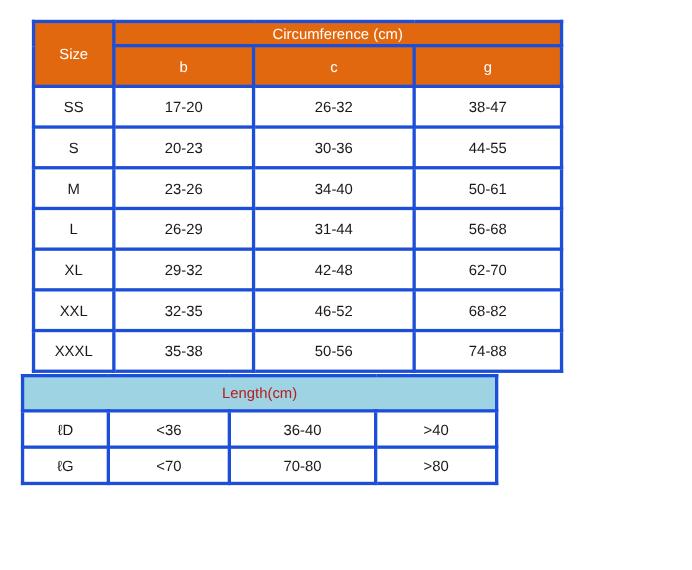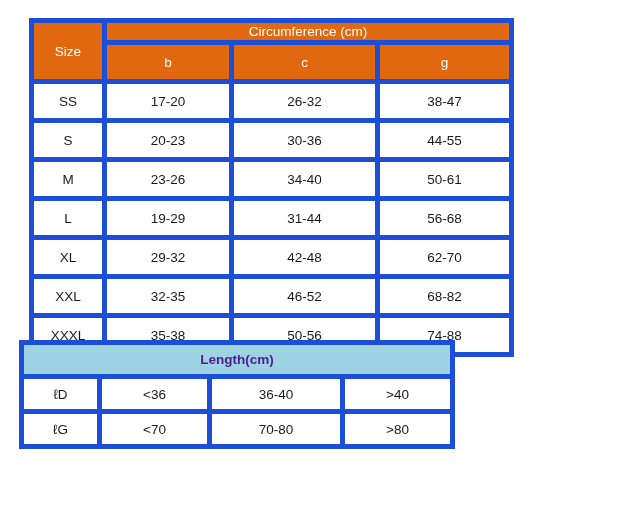--- a/index.html
+++ b/index.html
@@ -25,21 +25,21 @@
   .circ-wrap {
     position: absolute;
     left: 29px;
     top: 18px;
   }
   table.grid {
     border-collapse: collapse;
     table-layout: fixed;
   }
   table.grid td {
-    border: 5px solid #1d4ed8;
+    border: 3px solid #1d4ed8;
     text-align: center;
     vertical-align: middle;
     font-size: 13.5px;
     color: #1a1a1a;
     padding: 0;
   }
   .circ td.head {
     background: #e2680f;
     color: #ffffff;
     font-size: 13.5px;
@@ -64,23 +64,22 @@
   .c-col4 { width: 134px; }
 
   
   .len-wrap {
     position: absolute;
     left: 19px;
     top: 340px;
   }
   .len td.head {
     background: #9dd3e2;
-    color: #4c1d95;
+    color: #b91c1c;
     font-size: 13.5px;
-    font-weight: bold;
   }
   .len td.blank {
     background: #9dd3e2;
   }
   .len td.rowcell {
     height: 30px;
     background: #ffffff;
   }
   .len td.titlecell {
     height: 29px;
@@ -131,21 +130,21 @@
           <td class="rowcell">44-55</td>
         </tr>
         <tr>
           <td class="rowcell">M</td>
           <td class="rowcell">23-26</td>
           <td class="rowcell">34-40</td>
           <td class="rowcell">50-61</td>
         </tr>
         <tr>
           <td class="rowcell">L</td>
-          <td class="rowcell">19-29</td>
+          <td class="rowcell">26-29</td>
           <td class="rowcell">31-44</td>
           <td class="rowcell">56-68</td>
         </tr>
         <tr>
           <td class="rowcell">XL</td>
           <td class="rowcell">29-32</td>
           <td class="rowcell">42-48</td>
           <td class="rowcell">62-70</td>
         </tr>
         <tr>

